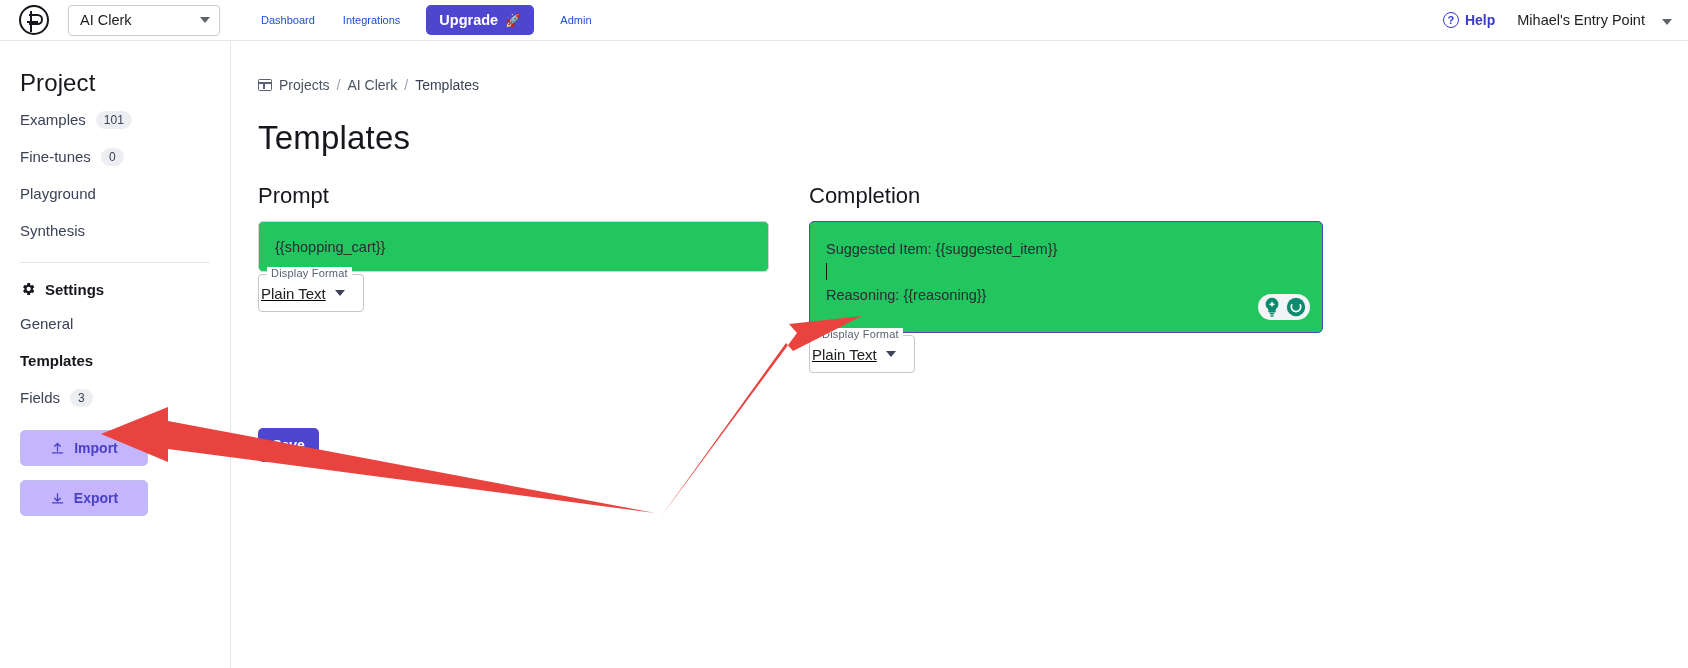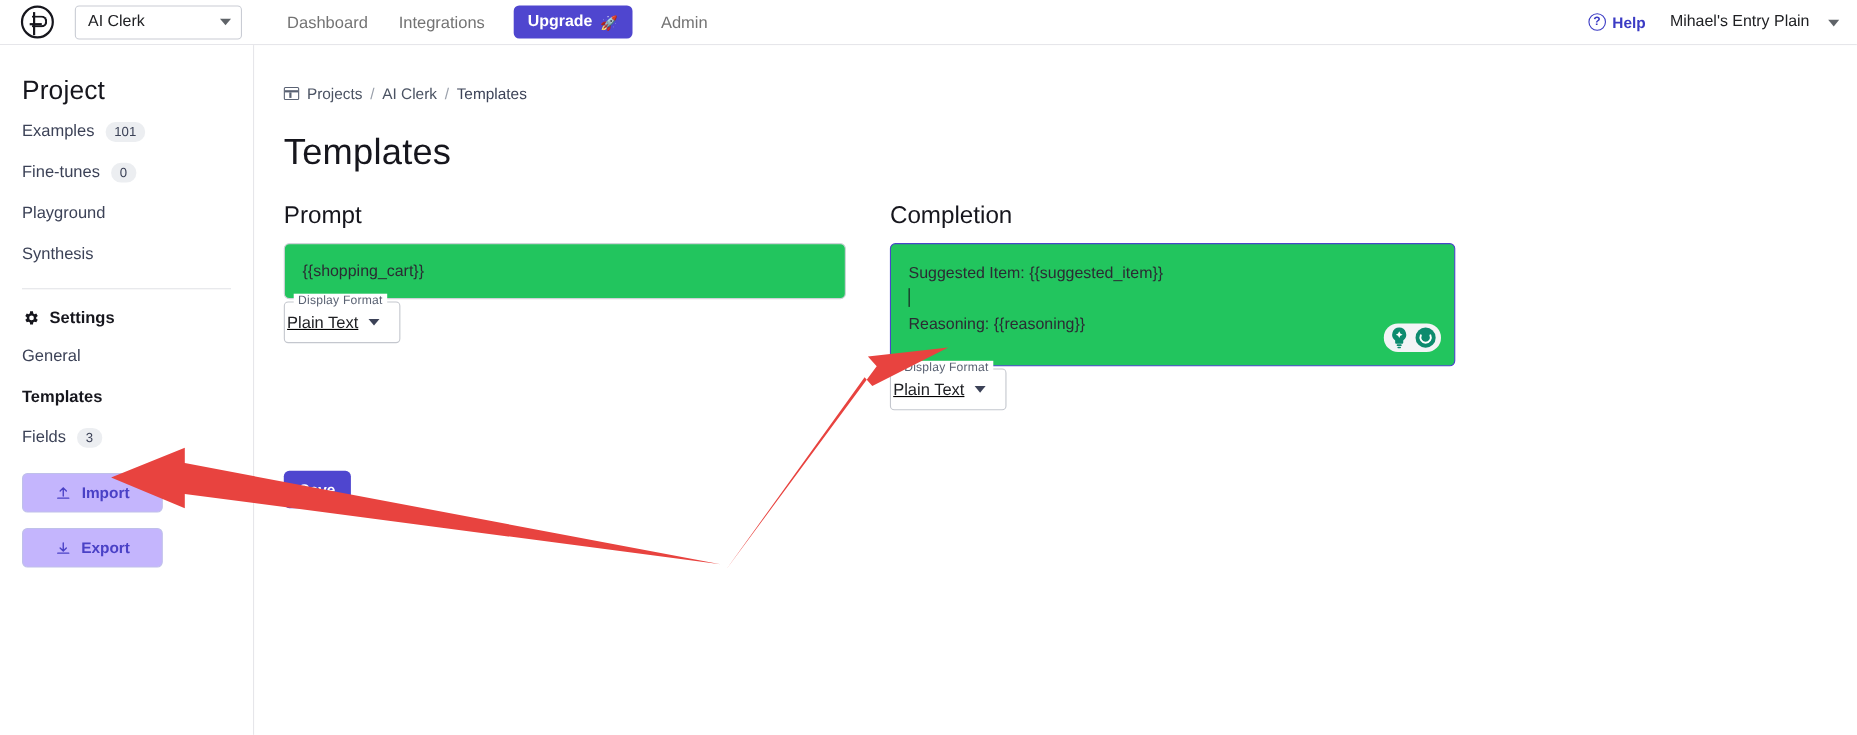--- a/index.html
+++ b/index.html
@@ -50,21 +50,21 @@
     padding: 0 9px 0 11px;
     font-size: 14.5px; color: #202124;
     cursor: pointer;
   }
   .project-select .ps-label { flex: 1; }
   .caret { width: 0; height: 0; border-left: 5px solid transparent;
            border-right: 5px solid transparent; border-top: 6px solid #5f6368; }
 
   .nav-links { display: flex; align-items: center; margin-left: 27px; gap: 0px; }
   .nav-link {
-    font-size: 15px; color: #737373; padding: 0 14px;
+    font-size: 11px; color: #1d4ed8; padding: 0 14px;
     cursor: pointer; white-space: nowrap;
   }
   .upgrade-btn {
     background: #4f46cf; color: #fff; border-radius: 5px;
     height: 30px; padding: 0 13px; margin: 0 12px;
     display: flex; align-items: center; gap: 7px;
     font-size: 14.5px; font-weight: bold; cursor: pointer;
   }
   .rocket { font-size: 13px; line-height: 1; }
 
@@ -236,21 +236,21 @@
     </div>
     <div class="nav-link">Admin</div>
   </div>
 
   <div class="nav-right">
     <div class="help-link">
       <span class="help-circle">?</span>
       <span>Help</span>
     </div>
     <div class="account">
-      <span>Mihael's Entry Plain</span>
+      <span>Mihael's Entry Point</span>
       <span class="caret account-caret" style="display:inline-block"></span>
     </div>
   </div>
 </div>
 
 <div class="sidebar">
   <h2>Project</h2>
 
   <div class="side-item">
     <span>Examples</span>

